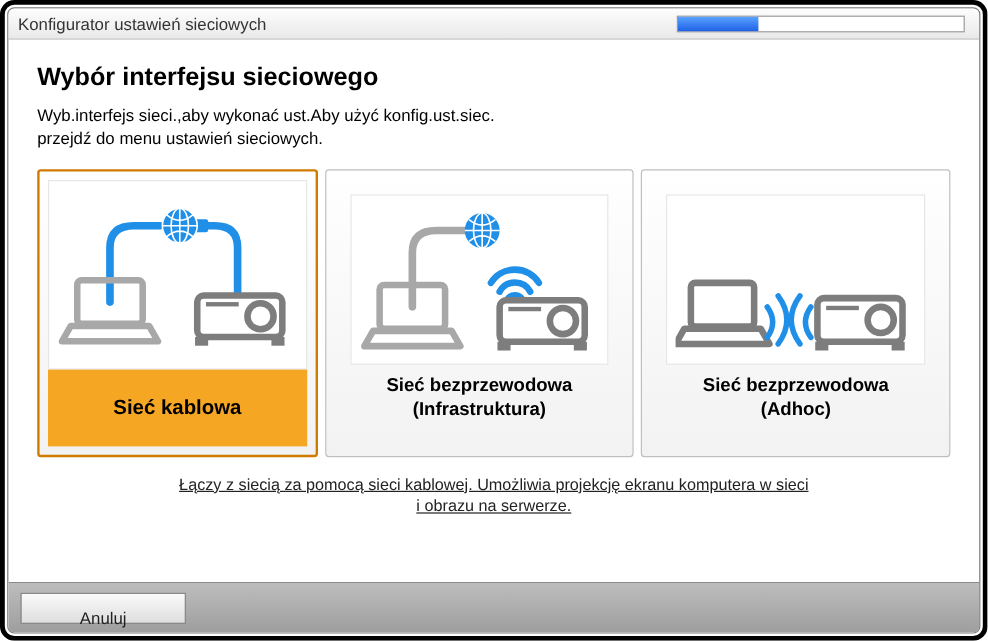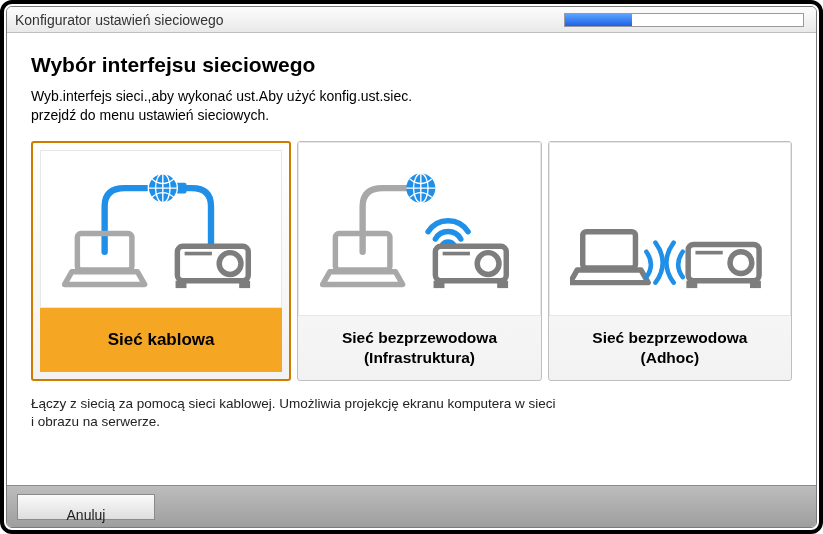--- a/index.html
+++ b/index.html
@@ -68,21 +68,21 @@
     display: flex;
     gap: 6px;
     margin-bottom: 14px;
   }
   .card {
     flex: 1;
     height: 240px;
     border: 1px solid #bfbfbf;
     border-radius: 3px;
     background: linear-gradient(#ffffff,#f2f2f2);
-    padding: 0;
+    padding: 20px;
     display: flex; flex-direction: column;
     cursor: pointer;
   }
   .card.selected {
     border: 2px solid #d07a00;
     padding: 7px;
   }
   .card .art {
     flex: 1;
     background: #fff;
@@ -97,26 +97,27 @@
     font-weight: bold;
     line-height: 1.25;
     padding: 4px 2px;
   }
   .card.selected .label-area {
     background: #f5a623;
     color: #000;
     font-size: 17px;
   }
   .desc {
-    text-align: left;
+    text-align: center;
     font-size: 13.5px;
     color: #222;
     line-height: 1.35;
     white-space: pre-line;
     margin-bottom: 6px;
+    text-decoration: underline;
   }
   .footer {
     height: 42px;
     background: linear-gradient(#bdbdbd,#9e9e9e);
     border-top: 1px solid #8a8a8a;
     display:flex; align-items:center;
     padding: 0 10px;
   }
   .btn {
     min-width: 138px;
@@ -130,21 +131,21 @@
   }
   svg { display:block; }
 </style>
 </head>
 <body>
 
 <div class="outer">
   <div class="inner-shell">
 
     <div class="titlebar">
-      <span class="title">Konfigurator ustawień sieciowego</span>
+      <span class="title">Konfigurator ustawień sieciowych</span>
       <div class="progress">
         <div class="bar" style="width: 28%;"></div>
       </div>
     </div>
 
     <div class="body">
 
       <div class="heading">Wybór interfejsu sieciowego</div>
       <div class="subtext" style="white-space: pre-line;">Wyb.interfejs sieci.,aby wykonać ust.Aby użyć konfig.ust.siec.
 przejdź do menu ustawień sieciowych.</div>

